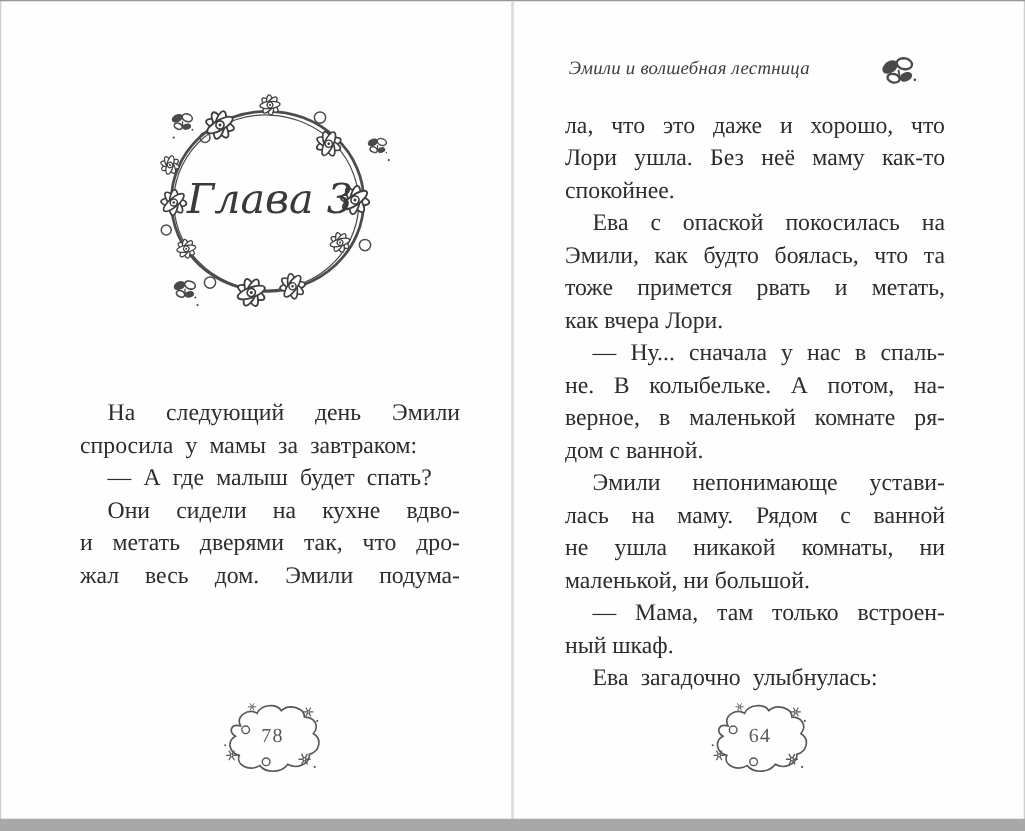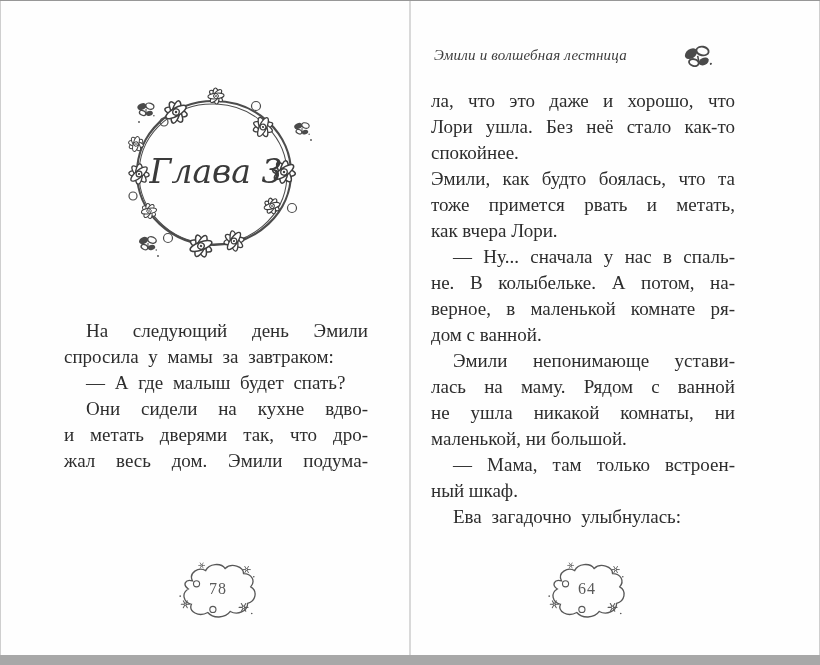--- a/index.html
+++ b/index.html
@@ -5,29 +5,29 @@
   html,body{margin:0;padding:0;background:#e9e9e9;}
   .screen{
     position:relative;width:820px;height:665px;background:#fefefe;overflow:hidden;
     box-shadow:inset 0 1px 0 #979797, inset 1px 0 0 #cfcfcf, inset -1px 0 0 #cfcfcf;
     font-family:"Liberation Serif", serif;
   }
   .divider{position:absolute;left:409px;top:1px;bottom:10px;width:2px;background:#d9d9d9;}
   .bottom-strip{position:absolute;left:0;right:0;bottom:0;height:10px;background:#a8a8a8;}
   .page{position:absolute;top:0;height:655px;}
   .page.left{left:0;width:410px;}
-  .page.right{left:390px;width:409px;}
+  .page.right{left:411px;width:409px;}
 
   .running-header{
     position:absolute;left:44px;top:45px;width:260px;
     font:italic 15px/20px "Liberation Serif", serif;color:#3c3c3c;letter-spacing:.2px;
   }
   .header-butterfly{position:absolute;left:291px;top:42px;width:34px;height:32px;}
 
-  .wreath{position:absolute;left:106px;top:84px;width:220px;height:190px;}
+  .wreath{position:absolute;left:106px;top:72px;width:220px;height:190px;}
   .wreath svg{display:block;width:100%;height:100%;}
   .chapter-title{
     position:absolute;left:50%;top:46%;transform:translate(-50%,-50%);
     font:italic 33px "DejaVu Serif", serif;color:#3a3a3a;white-space:nowrap;
   }
 
   .text-block{position:absolute;width:304px;}
   .text-block.lp{left:64px;top:318px;}
   .text-block.rp{left:41px;top:88px;}
   .line{font:19px/26px "Liberation Serif", serif;color:#2d2d2d;white-space:normal;}
@@ -148,22 +148,23 @@
 
     <div class="running-header">Эмили и волшебная лестница</div>
     <div class="header-butterfly">
       <svg viewBox="-11 -10 22 20">
           <use href="#butterfly" transform="rotate(-10)"></use>
         </svg>
     </div>
 
     <div class="text-block rp">
       <div class="line j">ла, что это даже и хорошо, что</div>
-      <div class="line j">Лори ушла. Без неё стало как-то</div>
+      <div class="line j">Лори ушла. Без неё маму как-то</div>
       <div class="line e">спокойнее.</div>
+      <div class="line j indent">Ева с опаской покосилась на</div>
       <div class="line j">Эмили, как будто боялась, что та</div>
       <div class="line j">тоже примется рвать и метать,</div>
       <div class="line e">как вчера Лори.</div>
       <div class="line j indent">— Ну... сначала у нас в спаль-</div>
       <div class="line j">не. В колыбельке. А потом, на-</div>
       <div class="line j">верное, в маленькой комнате ря-</div>
       <div class="line e">дом с ванной.</div>
       <div class="line j indent">Эмили непонимающе устави-</div>
       <div class="line j">лась на маму. Рядом с ванной</div>
       <div class="line j">не ушла никакой комнаты, ни</div>

